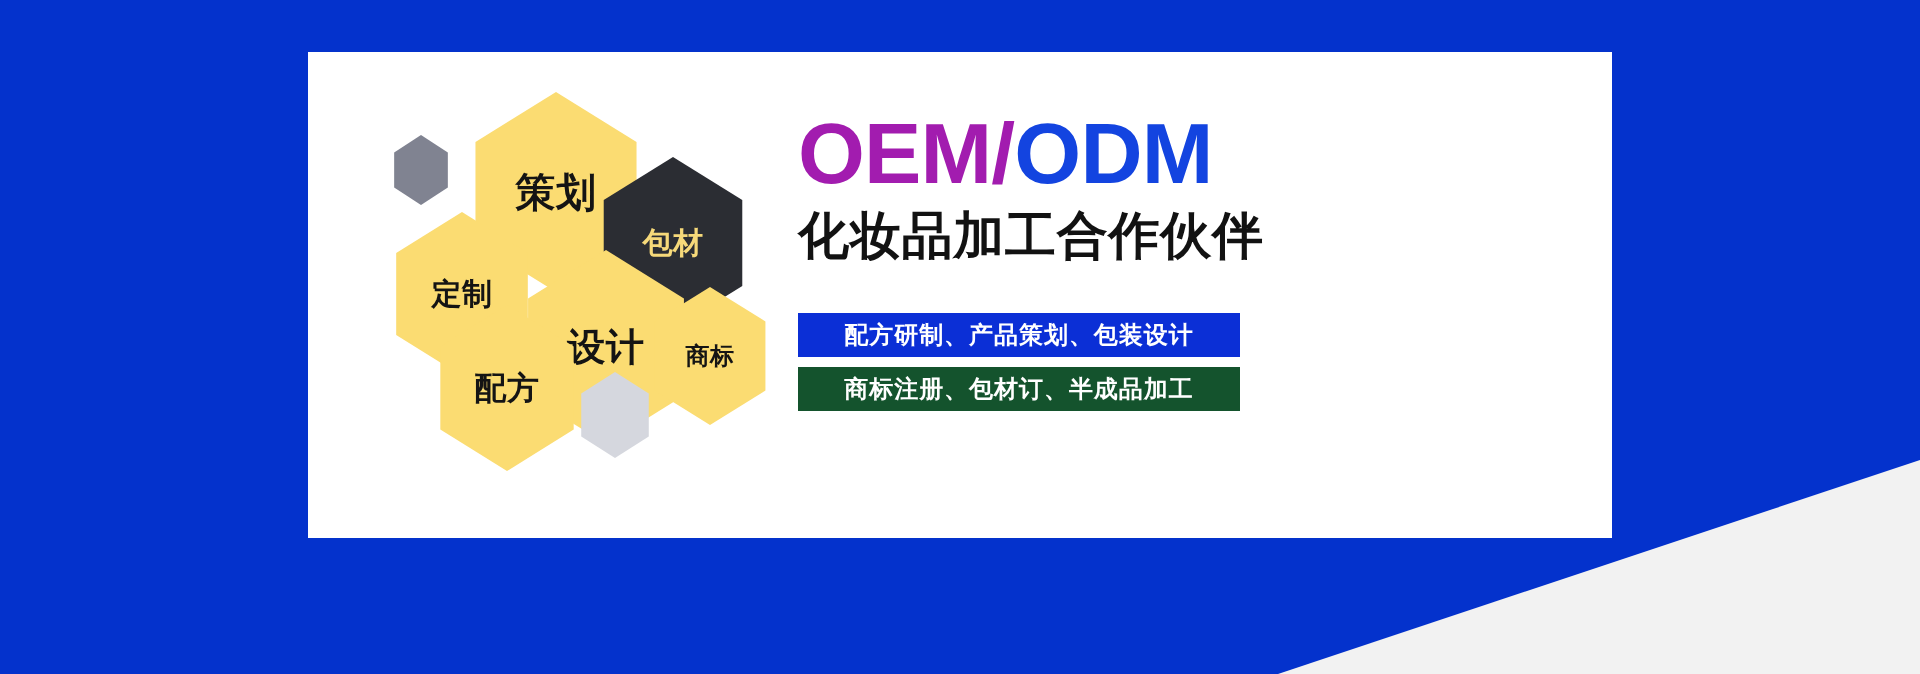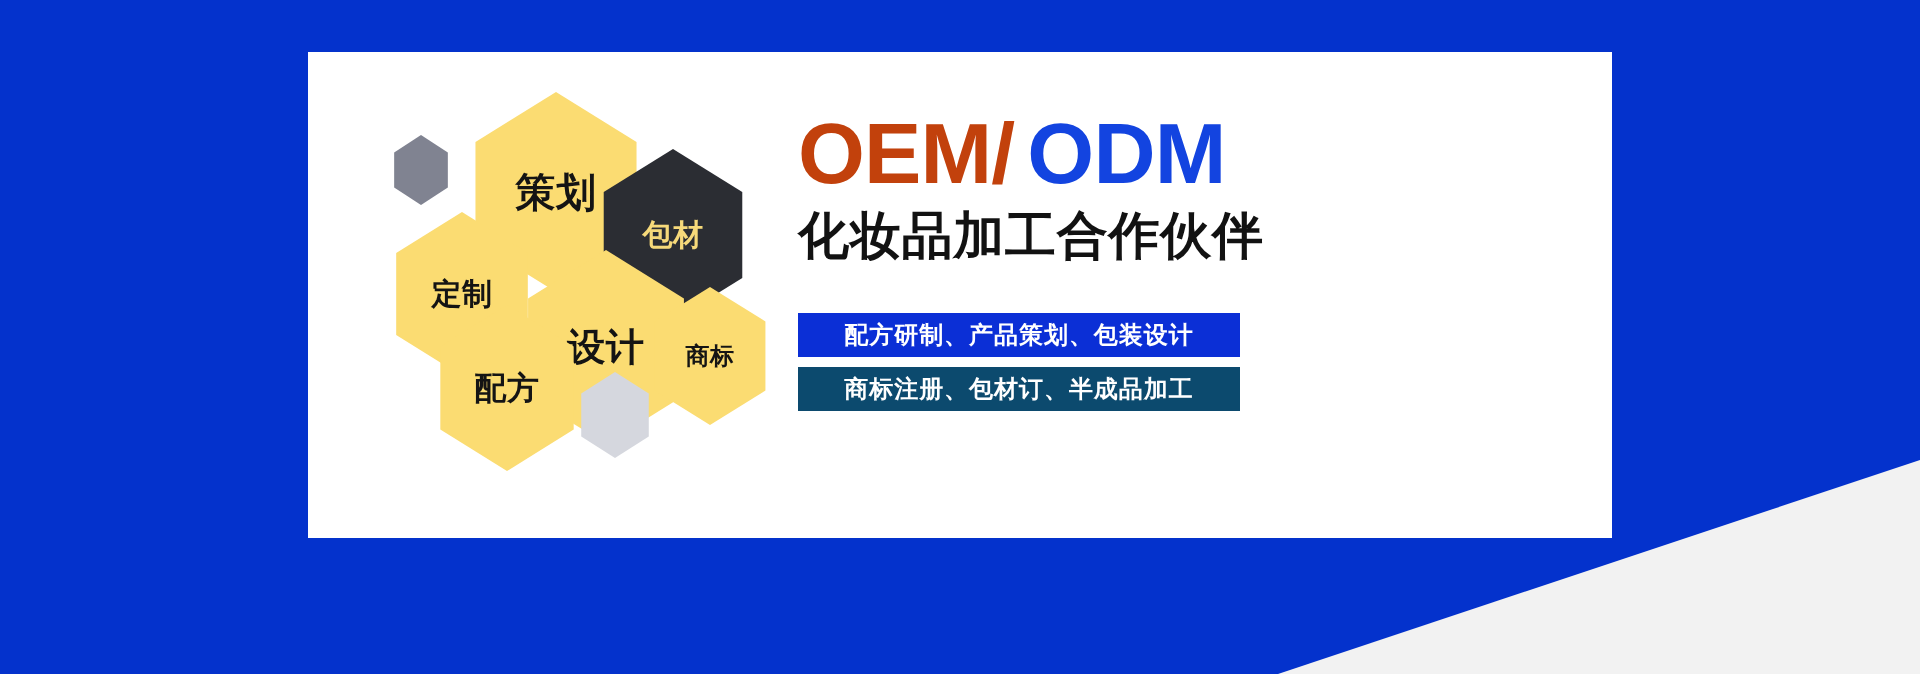--- a/index.html
+++ b/index.html
@@ -47,43 +47,43 @@
   }
 
   .hex-yellow { background:#fbdc72; color:#141414; }
   .hex-dark   { background:#2b2d33; color:#f6d97a; }
   .hex-gray   { background:#808391; }
   .hex-ltgray { background:#d5d7de; }
 
   
   #hex-gray-small   { left:82px;  top:83px;  width:62px;  height:70px; }
   #hex-cehua        { left:155px; top:40px;  width:186px; height:200px; font-size:40px; }
-  #hex-baocai       { left:285px; top:97px;  width:160px; height:172px; font-size:30px; }
+  #hex-baocai       { left:285px; top:105px;  width:160px; height:172px; font-size:30px; }
   #hex-dingzhi      { left:78px;  top:160px; width:152px; height:164px; font-size:30px; }
   #hex-sheji        { left:208px; top:198px; width:180px; height:194px; font-size:38px; }
   #hex-shangbiao    { left:338px; top:235px; width:128px; height:138px; font-size:24px; }
   #hex-peifang      { left:122px; top:253px; width:154px; height:166px; font-size:32px; }
   #hex-ltgray-small { left:268px; top:320px; width:78px;  height:86px; }
 
   
   #text-block {
     position:absolute;
     left:490px; top:58px;
     width:700px;
   }
 
   #headline {
     font-size:86px;
     font-weight:700;
     line-height:1;
     letter-spacing:-0.01em;
     white-space:nowrap;
   }
-  #headline .seg-oem { color:#c2410c; }
-  #headline .seg-odm { color:#1344e0;margin-left:13px; }
+  #headline .seg-oem { color:#a21caf; }
+  #headline .seg-odm { color:#1344e0; }
 
   #subheadline {
     margin-top:14px;
     font-size:51px;
     font-weight:700;
     color:#121212;
     letter-spacing:0.015em;
     line-height:1;
     white-space:nowrap;
   }
@@ -95,21 +95,21 @@
     display:flex;
     align-items:center;
     justify-content:center;
     font-size:24px;
     font-weight:700;
     color:#ffffff;
     letter-spacing:0.04em;
     white-space:nowrap;
   }
   #tag-bar-blue  { background:#0b2fd6; margin-top:52px;text-align:center; }
-  #tag-bar-black { background:#0c4a6e; margin-top:10px; }
+  #tag-bar-black { background:#14532d; margin-top:10px; }
 </style>
 </head>
 <body>
 
 <svg id="corner-wedge" viewBox="0 0 1920 674" preserveAspectRatio="none">
   <polygon points="1920,460 1920,674 1278,674" fill="#f2f2f2"></polygon>
 </svg>
 
 <div id="white-card">
 

